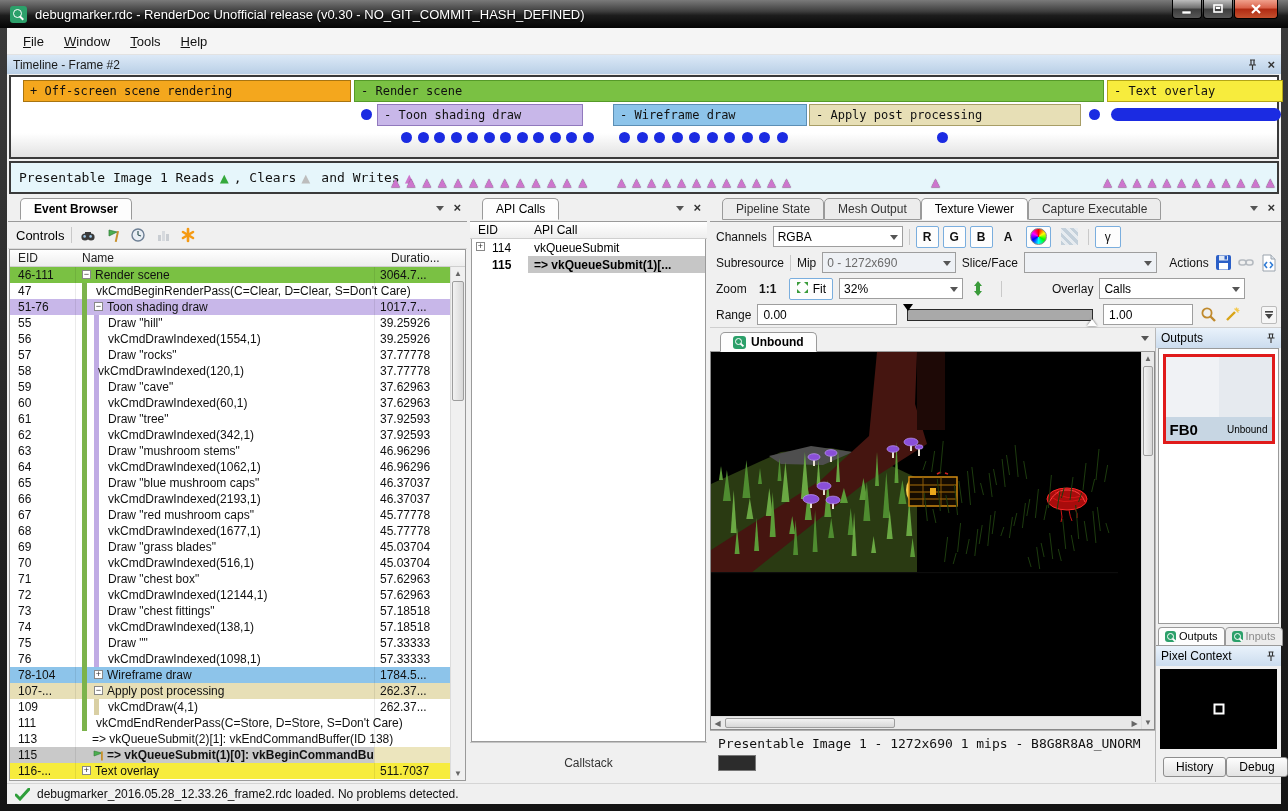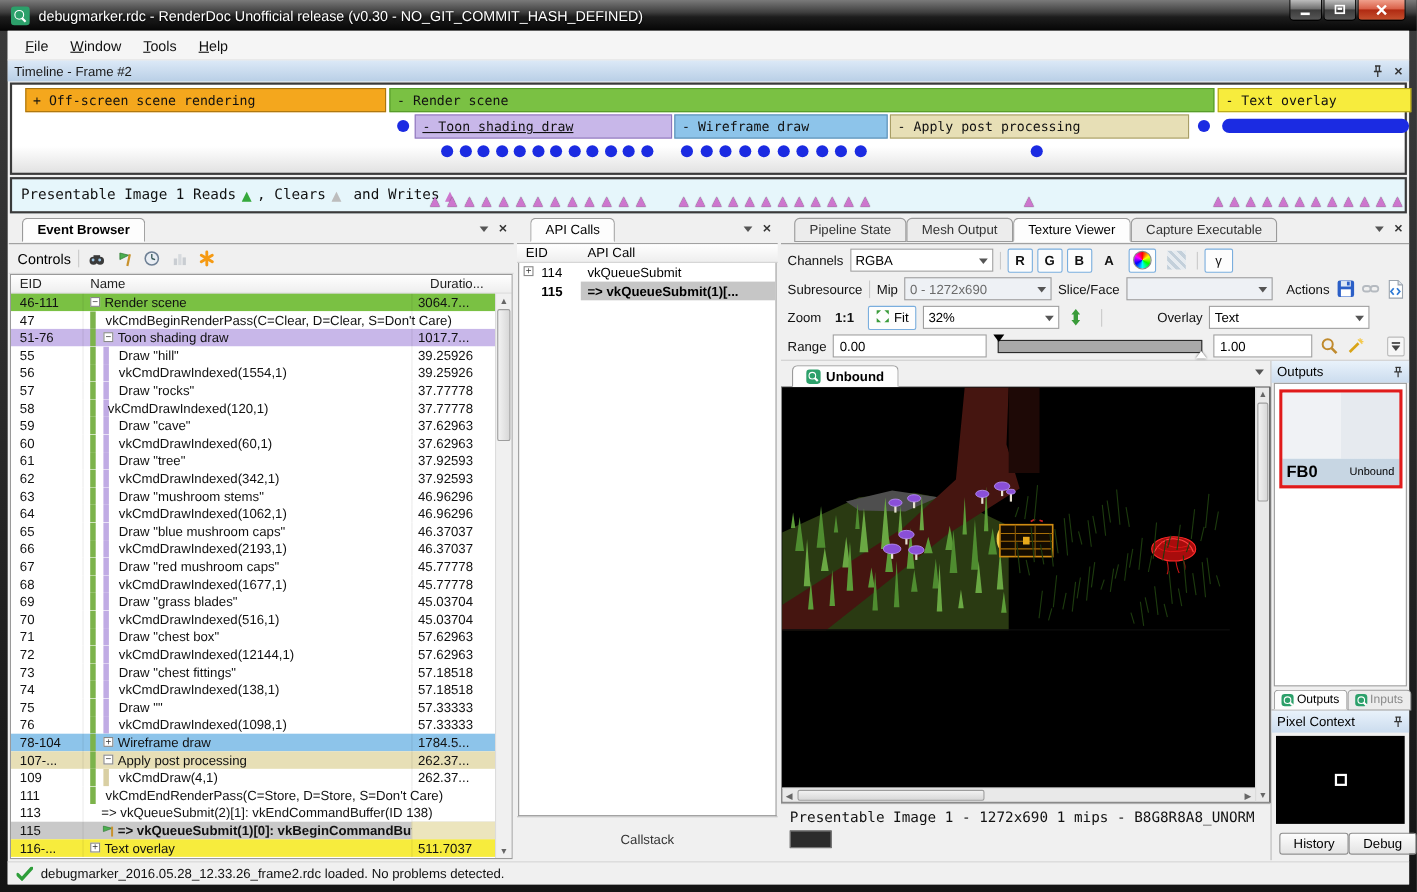--- a/index.html
+++ b/index.html
@@ -163,21 +163,21 @@
             <path d="M3,1 h5 M4,1 v5 h-2 l7,0 l-2,0 v-5 M5.5,6 v5" stroke="#333" stroke-width="1.2" fill="none"></path>
           </svg>
         </span>
       <span class="x-glyph" style="margin-left:9px;">×</span>
     </div>
 
     <div class="tl-box1">
         <div class="tl-bar row0" style="left: 12px; width: 328px; background: rgb(244, 167, 29); border-color: rgb(168, 116, 16);">+ Off-screen scene rendering</div>
         <div class="tl-bar row0" style="left: 343px; width: 750px; background: rgb(122, 193, 67); border-color: rgb(85, 154, 40);">- Render scene</div>
         <div class="tl-bar row0" style="left: 1096px; width: 176px; background: rgb(247, 236, 61); border-color: rgb(179, 166, 22);">- Text overlay</div>
-        <div class="tl-bar row1" style="left: 366px; width: 234px; background: rgb(200, 183, 233); border-color: rgb(145, 121, 189); text-decoration: underline;">- Toon shading draw</div>
+        <div class="tl-bar row1" style="left: 366px; width: 206px; background: rgb(200, 183, 233); border-color: rgb(145, 121, 189);">- Toon shading draw</div>
         <div class="tl-bar row1" style="left: 602px; width: 194px; background: rgb(141, 196, 234); border-color: rgb(92, 143, 181);">- Wireframe draw</div>
         <div class="tl-bar row1" style="left: 798px; width: 272px; background: rgb(231, 223, 182); border-color: rgb(168, 158, 102);">- Apply post processing</div>
         <div class="tl-dot" style="left: 350px; top: 32px; background: rgb(27, 43, 226);"></div>
         <div class="tl-dot" style="left: 1078px; top: 32px; background: rgb(27, 43, 226);"></div>
         <div class="tl-pill" style="left: 1100px; width: 170px; background: rgb(27, 43, 226);"></div>
         <div class="tl-dot" style="left: 390px; top: 55px; background: rgb(27, 43, 226);"></div>
         <div class="tl-dot" style="left: 406.5px; top: 55px; background: rgb(27, 43, 226);"></div>
         <div class="tl-dot" style="left: 423px; top: 55px; background: rgb(27, 43, 226);"></div>
         <div class="tl-dot" style="left: 439.5px; top: 55px; background: rgb(27, 43, 226);"></div>
         <div class="tl-dot" style="left: 456px; top: 55px; background: rgb(27, 43, 226);"></div>
@@ -734,21 +734,21 @@
               <span class="dd-arrow"></span>
             </div>
           <span class="tool-ico">
               <svg width="12" height="17">
                 <path d="M6,1 L10,6 H8 V11 H10 L6,16 L2,11 H4 V6 H2 Z" fill="#3a9b3a"></path>
               </svg>
             </span>
           <span class="vsep" style="margin-left:8px;"></span>
           <span class="lbl" style="margin-left:44px;">Overlay</span>
           <div class="combo" style="width:146px;">
-              <span>Text</span>
+              <span>Calls</span>
               <span class="dd-arrow"></span>
             </div>
         </div>
 
         <div class="tv-row" style="top:80px;right:40px;">
           <span class="lbl">Range</span>
           <div class="field" style="width:140px;">
               <span>0.00</span>
             </div>
           <div class="rslider">

